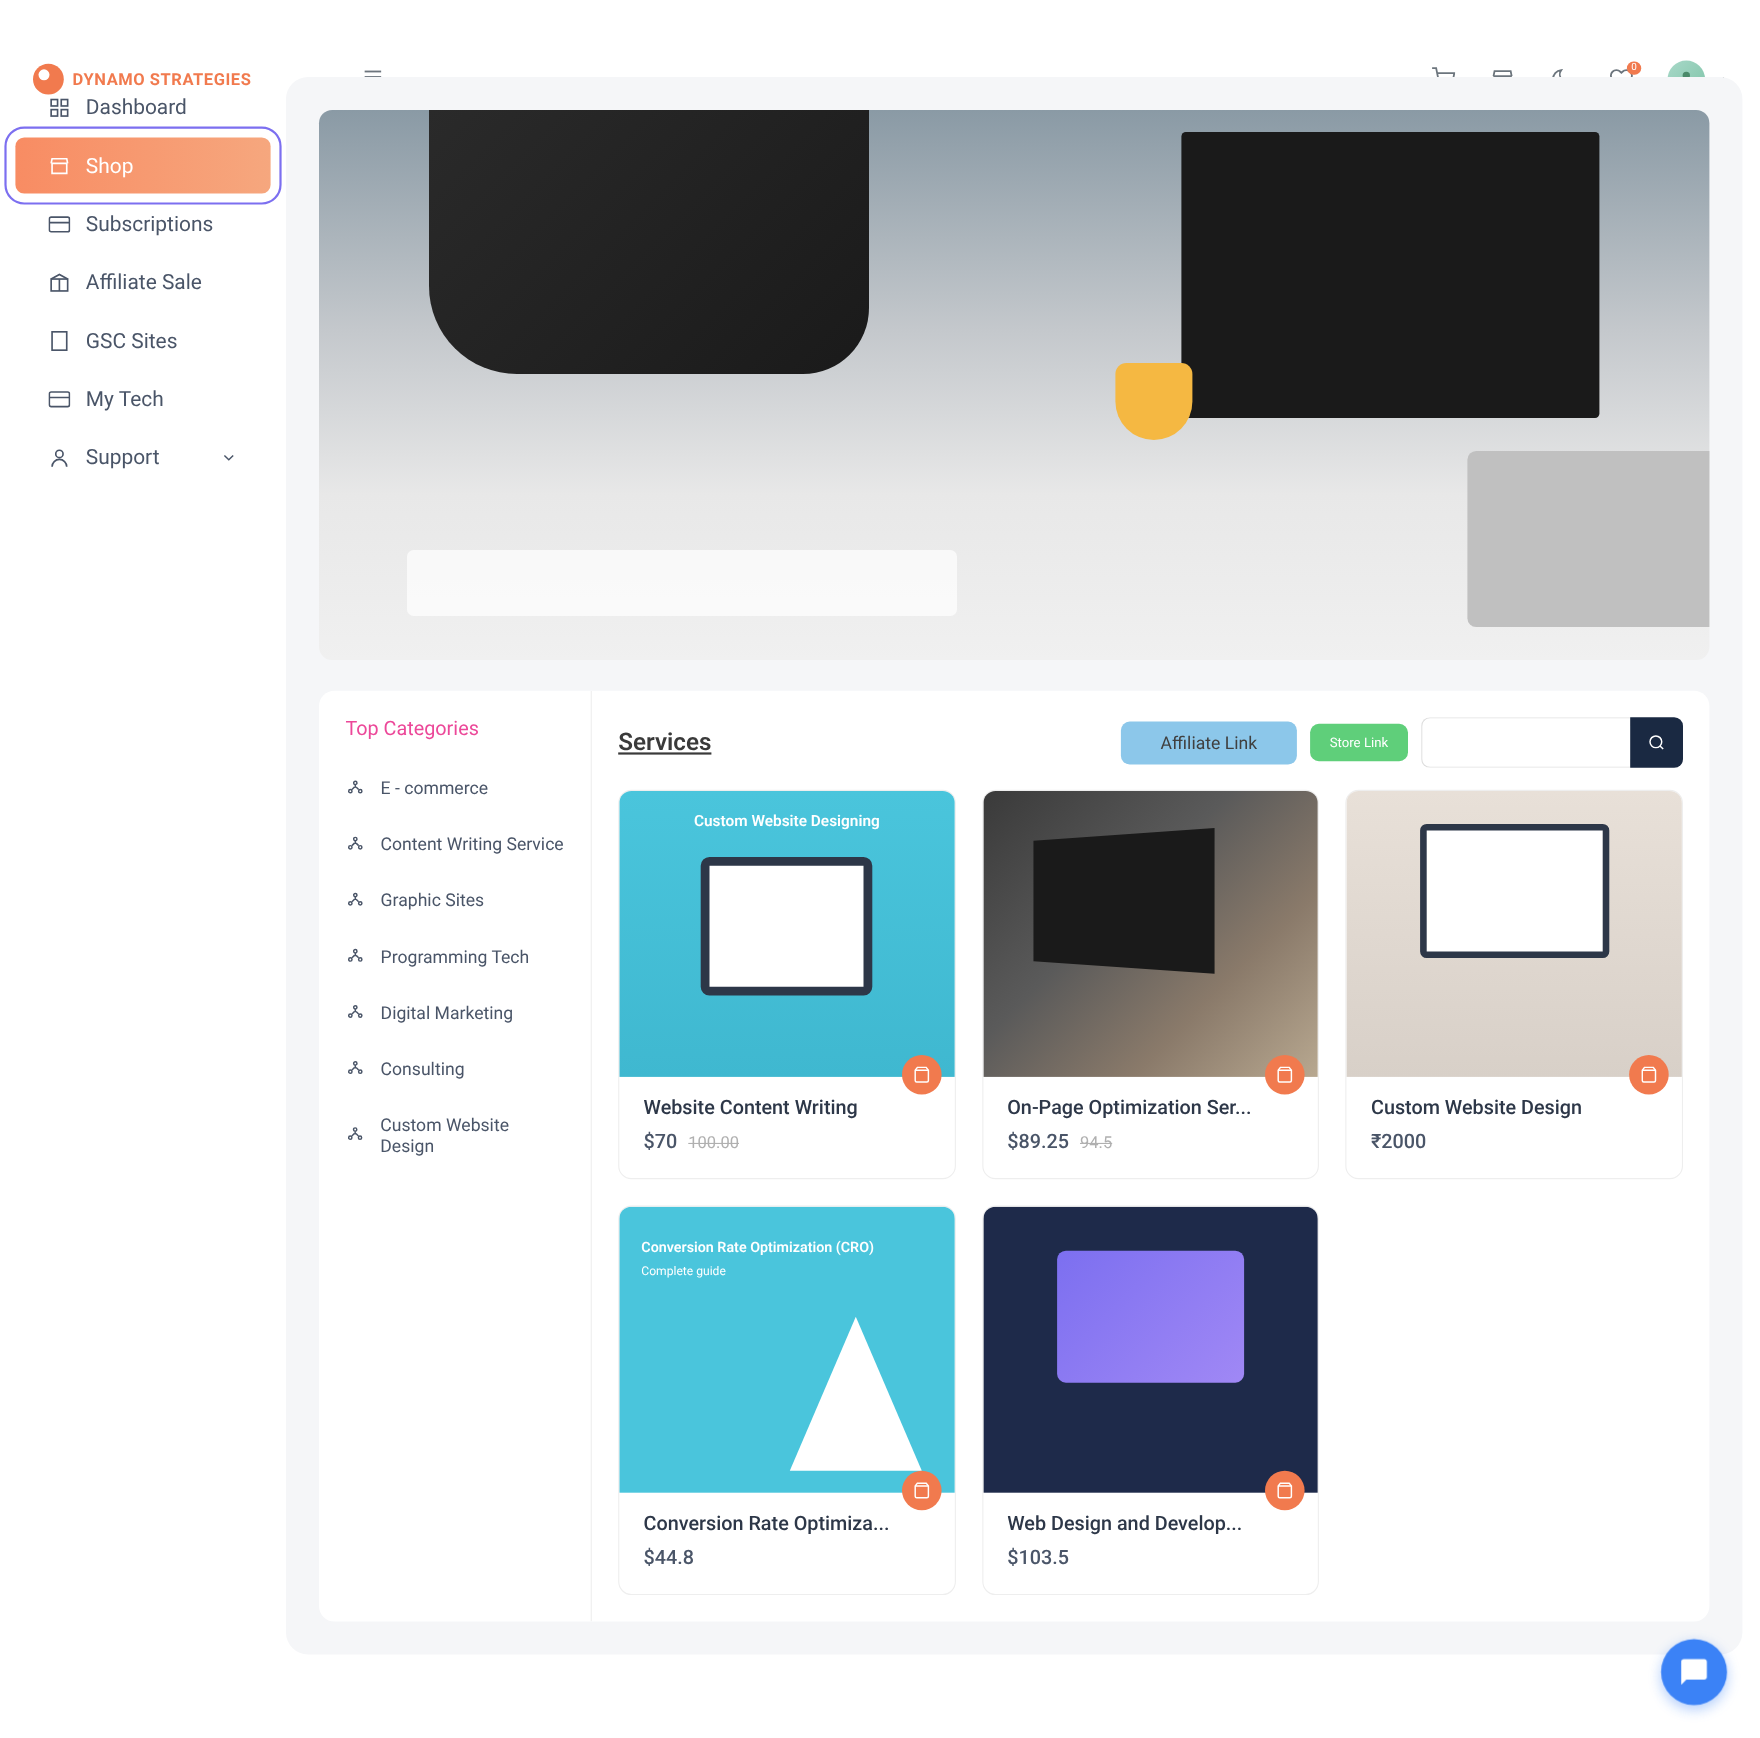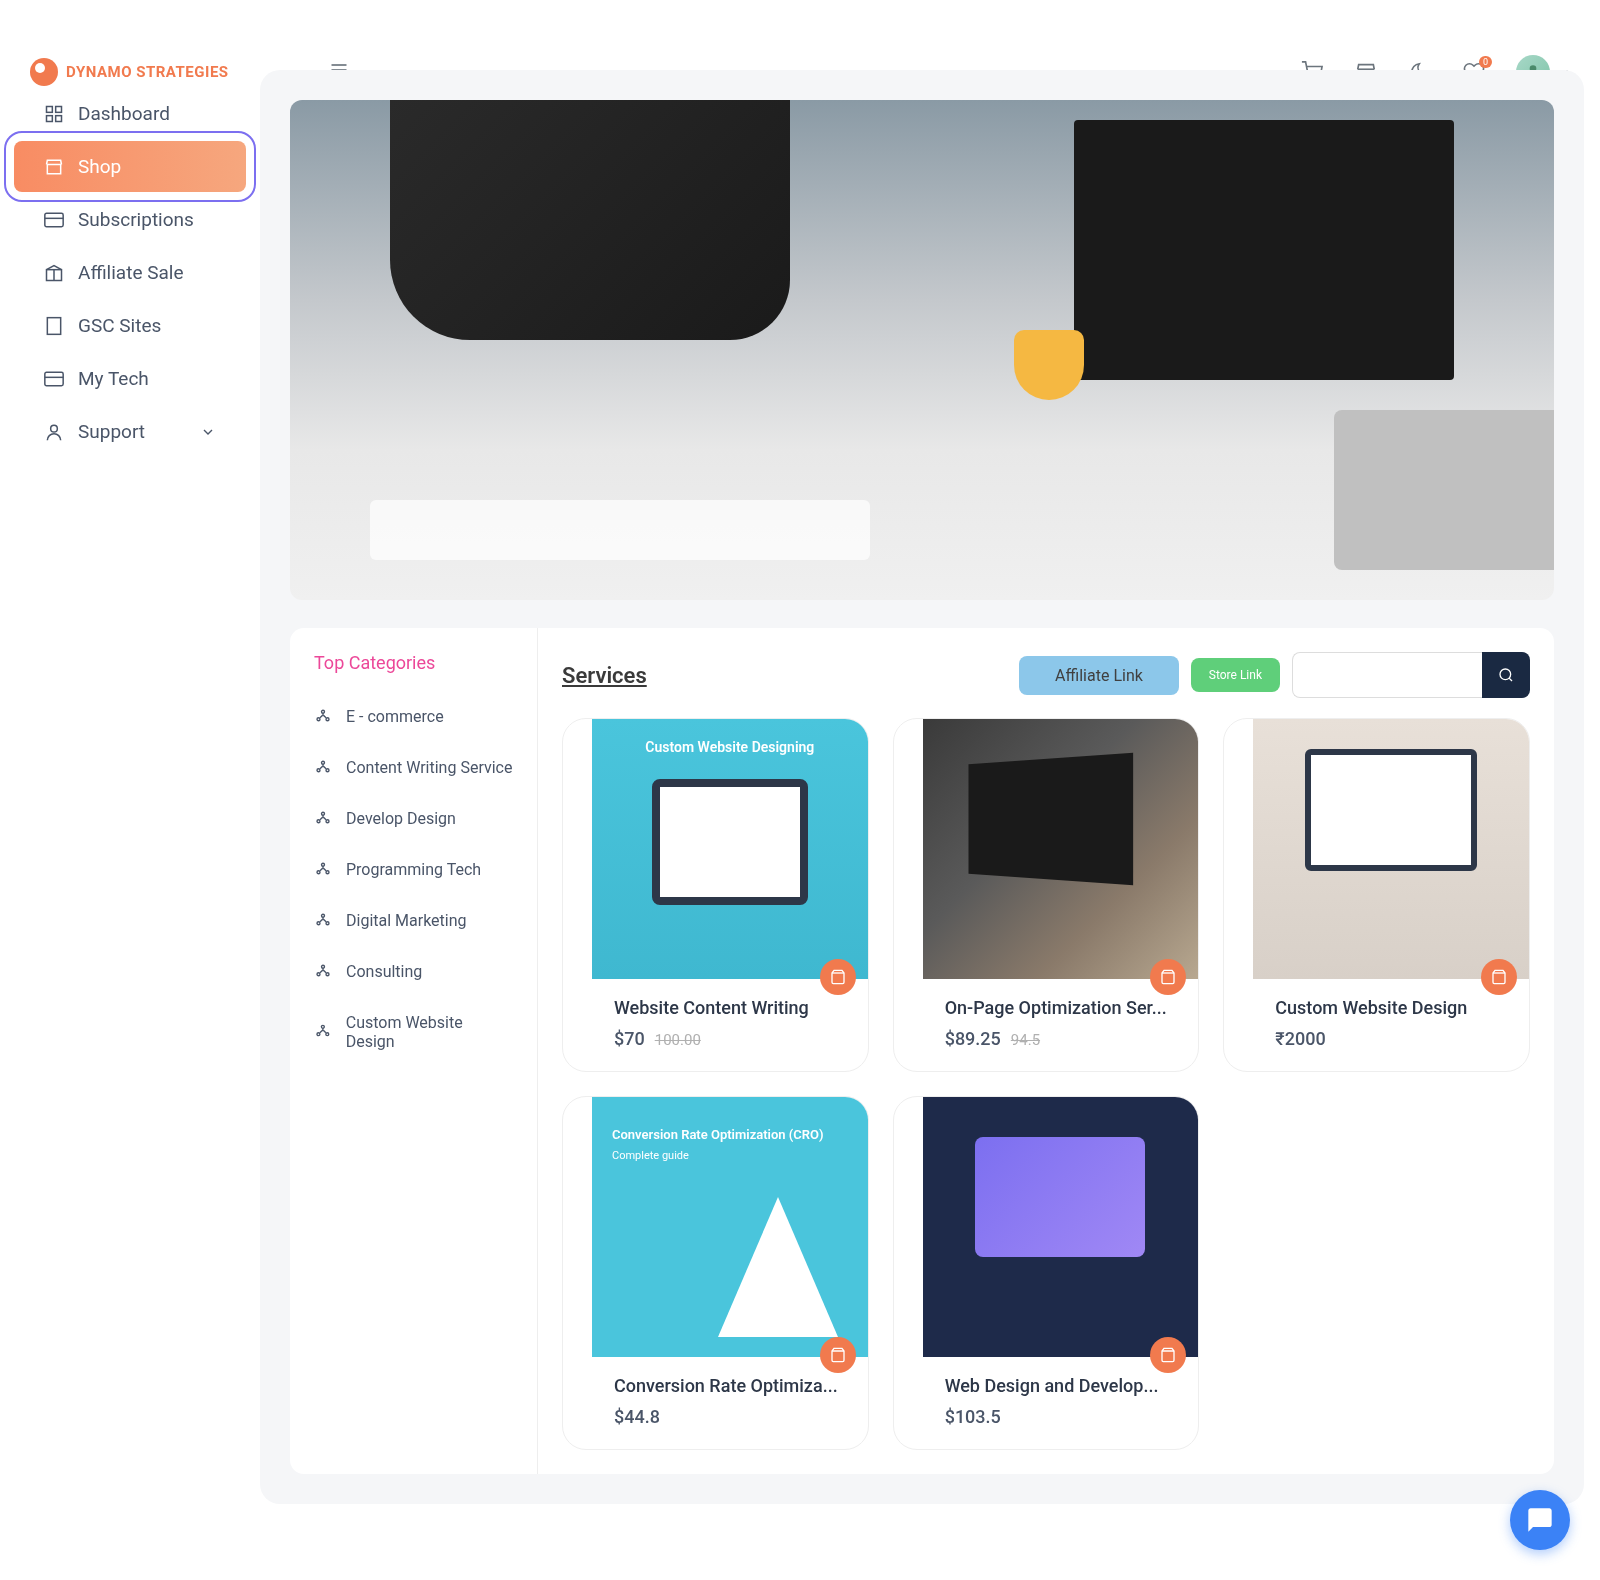--- a/index.html
+++ b/index.html
@@ -7,21 +7,21 @@
 .topbar { height:70px; display:flex; align-items:center; padding:0 30px;margin-top:37px; }
 .logo { display:flex; align-items:center; gap:8px; font-weight:700; font-size:15px; color:#f17a4e; letter-spacing:0.5px; }
 .logo-icon { width:28px; height:28px; background:#f17a4e; border-radius:50%; position:relative; }
 .logo-icon::after { content:''; position:absolute; width:10px; height:10px; background:#fff; border-radius:50%; top:5px; left:5px; }
 .menu-toggle { margin-left:100px; cursor:pointer; color:#6c757d; }
 .top-actions { margin-left:auto; display:flex; align-items:center; gap:30px; }
 .top-icon { width:24px; height:24px; cursor:pointer; color:#6c757d; display:flex; align-items:center; justify-content:center; position:relative; }
 .badge { position:absolute; top:-4px; right:-6px; background:#f17a4e; color:#fff; font-size:9px; border-radius:8px; padding:1px 4px; }
 .avatar { width:34px; height:34px; border-radius:50%; background:linear-gradient(135deg,#a8d8c8,#7fc4a8); display:flex; align-items:center; justify-content:center; }
 .user-dropdown { display:flex; align-items:center; gap:8px; cursor:pointer; }
-.sidebar { position:absolute; left:0; top:76px; width:260px; padding-top:10px; }
+.sidebar { position:absolute; left:0; top:60px; width:260px; padding-top:10px; }
 .nav-item { display:flex; align-items:center; gap:14px; padding:14px 30px; font-size:19px; color:#4a5568; cursor:pointer; border-radius:8px; margin:2px 14px; }
 .nav-item.active { background:linear-gradient(90deg,#f88c63,#f6a77e); color:#fff; outline:2px solid #7c6ff0; outline-offset:8px; }
 .nav-item .chev { margin-left:auto; }
 .nav-icon { width:20px; height:20px; flex-shrink:0; }
 .main { position:absolute; left:260px; top:70px; right:16px; background:#f5f6f8; border-radius:20px; padding:30px; }
 .hero { height:500px; background:linear-gradient(180deg,#8a9aa5 0%,#c4c8cc 40%,#e8e8e8 70%,#f0f0f0 100%); border-radius:12px; position:relative; overflow:hidden; }
 .hero::before { content:''; position:absolute; top:20px; right:100px; width:380px; height:260px; background:#1a1a1a; border-radius:4px; }
 .hero::after { content:''; position:absolute; bottom:40px; left:80px; width:500px; height:60px; background:rgba(255,255,255,0.7); border-radius:6px; }
 .hero .lap { position:absolute; bottom:30px; right:-20px; width:240px; height:160px; background:#c0c0c0; border-radius:8px; }
 .hero .cup { position:absolute; bottom:200px; right:470px; width:70px; height:70px; background:#f5b842; border-radius:10px 10px 35px 35px; }
@@ -34,21 +34,21 @@
 .services { flex:1; padding:24px; }
 .services-head { display:flex; align-items:center; margin-bottom:20px; }
 .services-title { font-size:22px; font-weight:600; color:#3a3a3a;text-decoration:underline; }
 .head-actions { margin-left:auto; display:flex; gap:12px; align-items:center; }
 .btn-aff { background:#8cc7ea; color:#404040; padding:10px 36px; border-radius:8px; font-size:16px; border:none; cursor:pointer;margin-left:26px; }
 .btn-store { background:#5fcf7a; color:#fff; padding:10px 18px; border-radius:8px; font-size:12px; border:none; cursor:pointer; }
 .search-wrap { display:flex; }
 .search-input { width:190px; height:46px; border:1px solid #ddd; border-right:none; border-radius:8px 0 0 8px; padding:0 12px; font-size:15px; }
 .search-btn { width:48px; height:46px; background:#1a2942; border:none; border-radius:0 8px 8px 0; color:#fff; cursor:pointer; display:flex; align-items:center; justify-content:center; }
 .grid { display:grid; grid-template-columns:repeat(3,1fr); gap:24px; }
-.card { border:1px solid #eee; border-radius:24px; overflow:hidden; position:relative;padding-left:29px; }
+.card { border:1px solid #eee; border-radius:12px; overflow:hidden; position:relative; }
 .card-img { height:260px; position:relative; }
 .card-body { padding:18px 22px 22px; }
 .card-title { font-size:18px; font-weight:500; color:#2d3748; margin-bottom:10px; white-space:nowrap; overflow:hidden; text-overflow:ellipsis; }
 .card-price { font-size:18px; color:#4a5568; font-weight:500; }
 .card-price .old { color:#b0b0b0; font-size:15px; font-weight:400; margin-left:10px; text-decoration:line-through; }
 .cart-fab { position:absolute; right:12px; bottom:-16px; width:36px; height:36px; background:#f17a4e; border-radius:50%; display:flex; align-items:center; justify-content:center; color:#fff; cursor:pointer; }
 .img1 { background:linear-gradient(#4ac5dc,#3fb8d0); }
 .img1::before { content:'Custom Website Designing'; position:absolute; top:20px; left:0; right:0; text-align:center; color:#fff; font-size:14px; font-weight:600; }
 .img1::after { content:''; position:absolute; top:60px; left:50%; transform:translateX(-50%); width:140px; height:110px; background:#fff; border:8px solid #2d3748; border-radius:8px; }
 .img2 { background:linear-gradient(135deg,#3a3a3a 0%,#5a5a5a 40%,#8a7a6a 70%,#b8a890 100%); }
@@ -203,21 +203,21 @@
             </svg>
             <span>Content Writing Service</span>
           </div>
           <div class="cat-item">
             <svg class="cat-icon" viewBox="0 0 24 24" fill="none" stroke="currentColor" stroke-width="1.8">
               <circle cx="12" cy="5" r="2"></circle>
               <circle cx="6" cy="15" r="2"></circle>
               <circle cx="18" cy="15" r="2"></circle>
               <path d="M12 7v4m-4 2l3-3m5 3l-3-3"></path>
             </svg>
-            <span>Develop Design</span>
+            <span>Graphic Sites</span>
           </div>
           <div class="cat-item">
             <svg class="cat-icon" viewBox="0 0 24 24" fill="none" stroke="currentColor" stroke-width="1.8">
               <circle cx="12" cy="5" r="2"></circle>
               <circle cx="6" cy="15" r="2"></circle>
               <circle cx="18" cy="15" r="2"></circle>
               <path d="M12 7v4m-4 2l3-3m5 3l-3-3"></path>
             </svg>
             <span>Programming Tech</span>
           </div>

